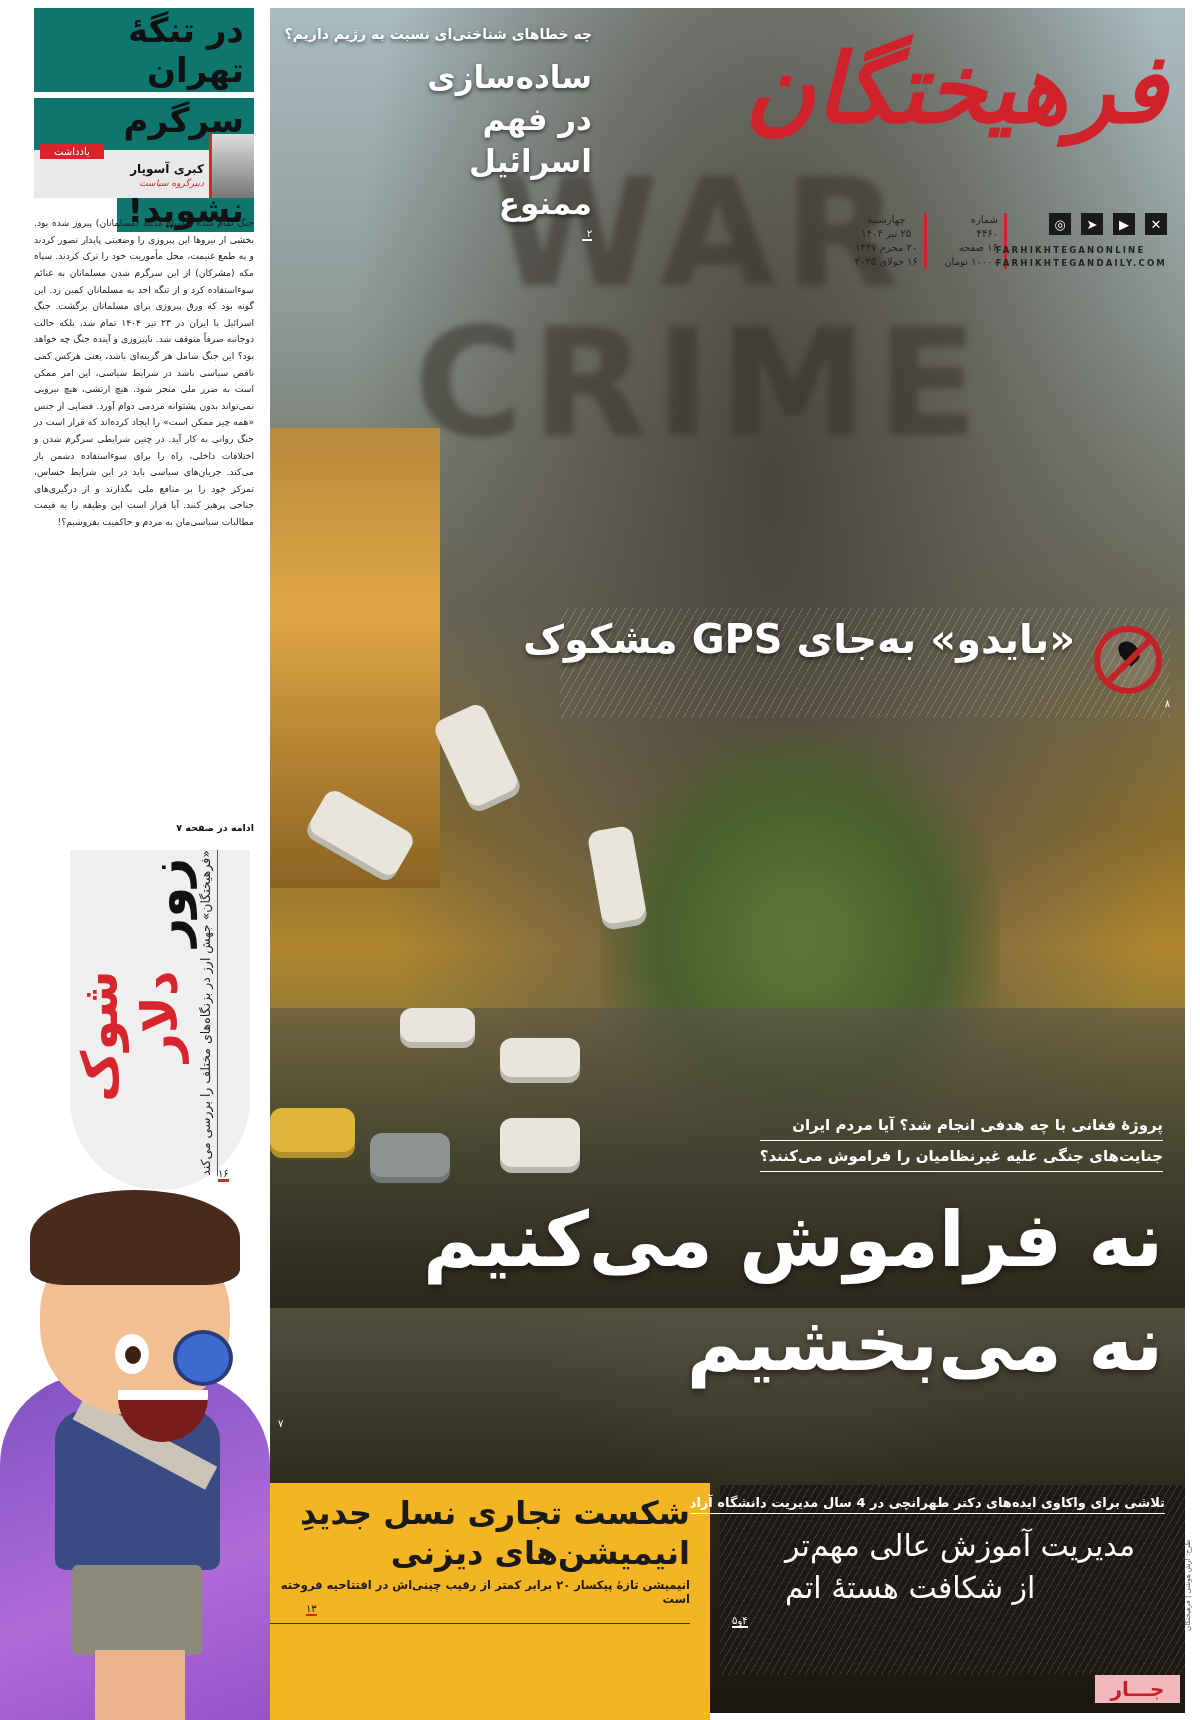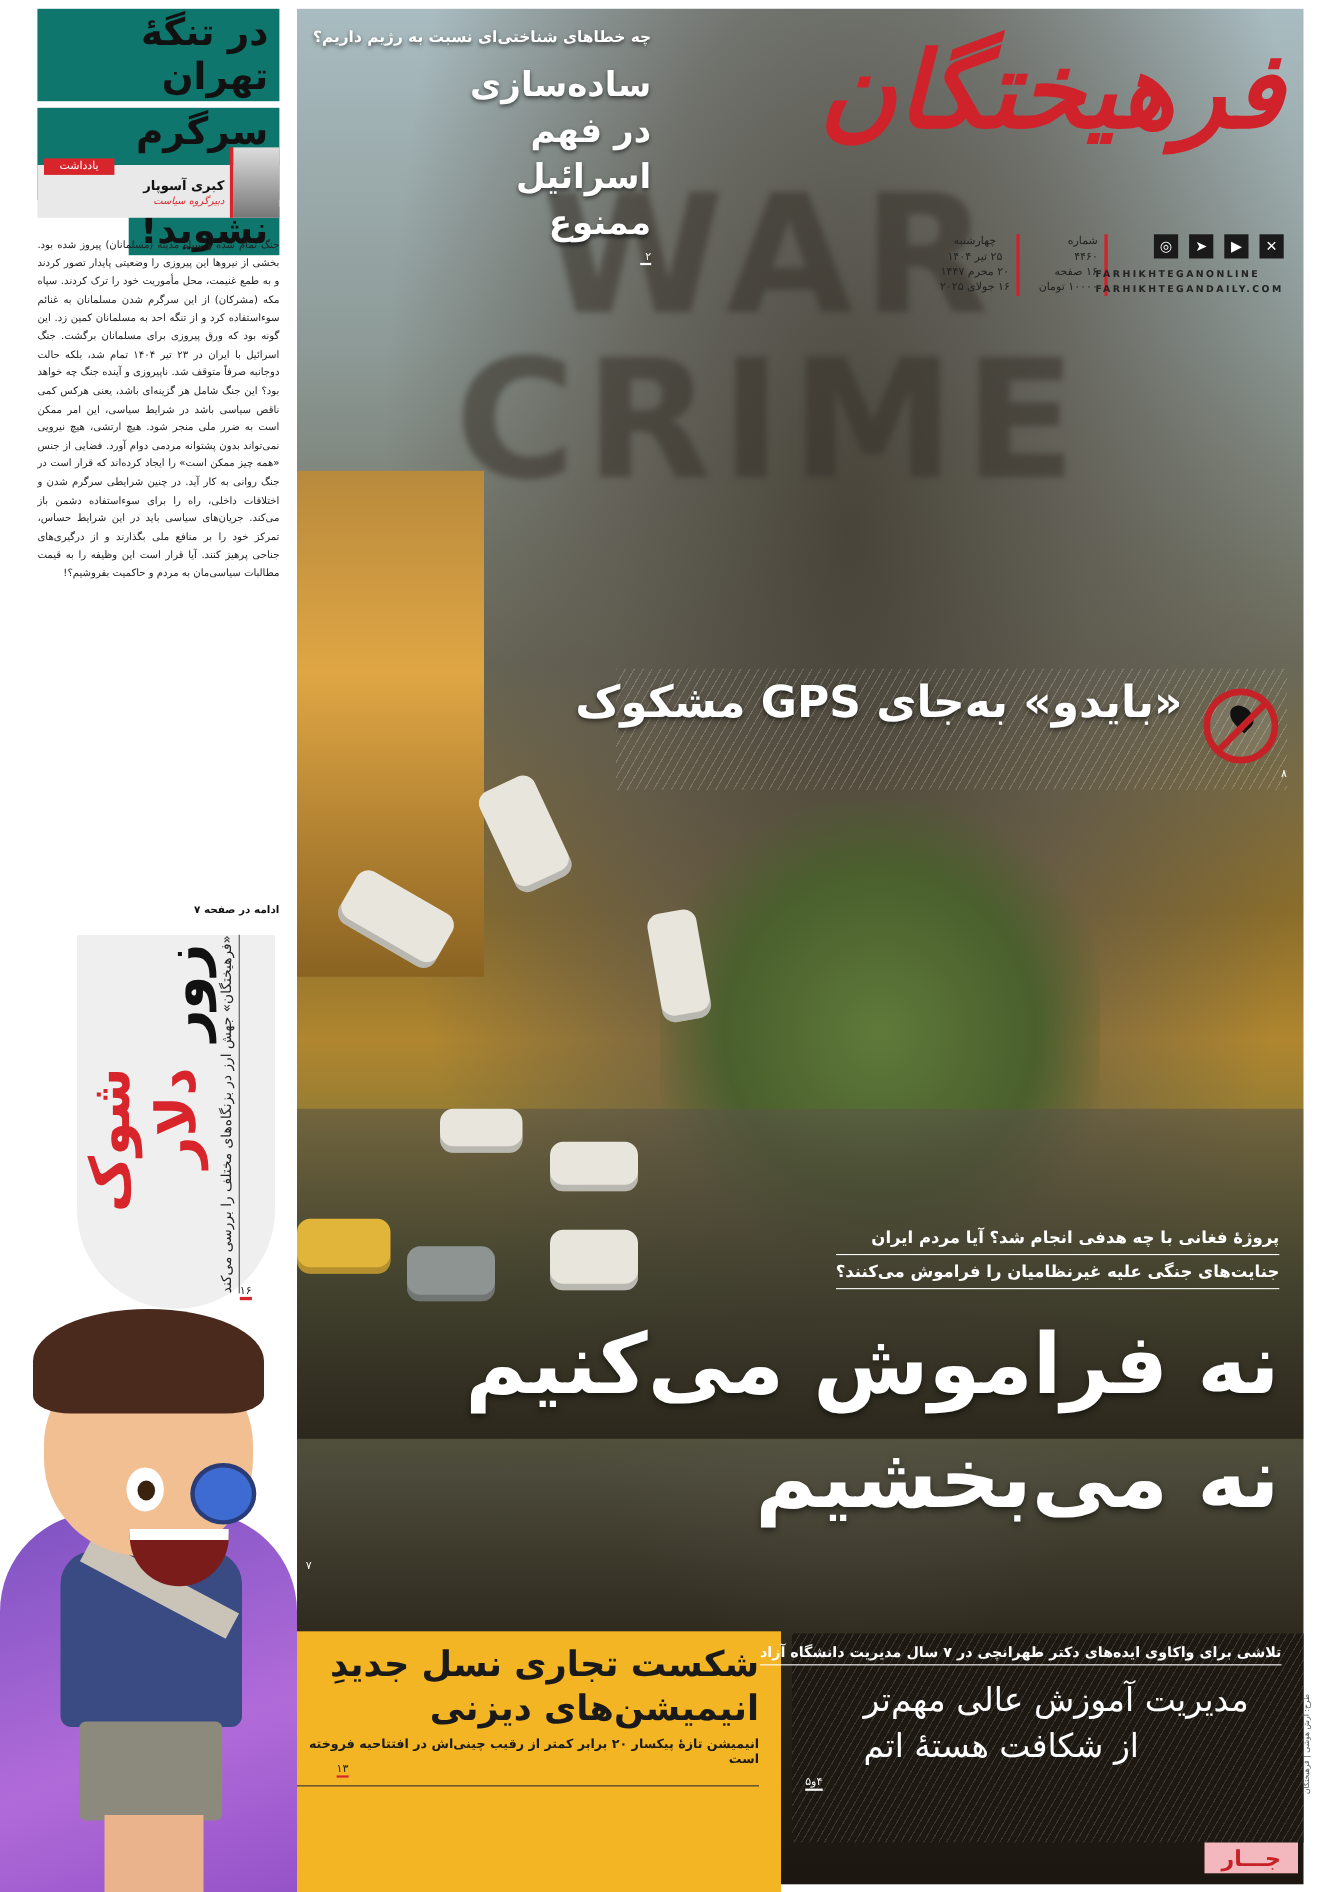--- a/index.html
+++ b/index.html
@@ -44,21 +44,21 @@
     background:
       radial-gradient(ellipse at 55% 28%, rgba(70,65,55,0.95) 0%, rgba(90,85,75,0.7) 30%, rgba(140,150,150,0) 60%),
       linear-gradient(180deg,#a9bcc1 0%,#8d9a97 18%,#6b6a59 35%,#8a6d2b 48%,#b0862f 55%,#5d6a3a 68%,#4c4a3a 78%,#2a2519 88%,#1b160f 100%); }
   .smoke-text { position:absolute; left:40px; top:150px; width:780px; font-size:150px; line-height:150px; font-weight:900; color:rgba(55,50,42,0.55); letter-spacing:8px; direction:ltr; text-align:center; filter:blur(3px); }
   .building { position:absolute; left:0; top:420px; width:170px; height:460px; background:linear-gradient(180deg,#b88a3c,#e0a644 40%,#8a6322); }
   .tree-mass { position:absolute; left:330px; top:720px; width:400px; height:420px; background:radial-gradient(ellipse,#5e7a3a 0%,#4a5f2d 50%,rgba(60,70,40,0) 75%); }
   .road { position:absolute; left:0; top:1000px; width:915px; height:300px; background:linear-gradient(180deg,rgba(90,85,70,0.6),rgba(40,35,25,0.9)); }
   .car { position:absolute; background:#e8e6dc; border-radius:12px; box-shadow:inset 0 -6px 0 rgba(0,0,0,0.2); }
 
   .masthead { position:absolute; right:18px; top:0; width:330px; height:270px; }
-  .logo { position:absolute; right:0; top:12px; font-size:96px; font-weight:900; color:#d0222b; font-family:Liberation Mono, monospace; line-height:140px; font-style:italic; }
+  .logo { position:absolute; right:0; top:12px; font-size:96px; font-weight:900; color:#d0222b; font-family:Liberation Serif, serif; line-height:140px; font-style:italic; }
   .meta { position:absolute; right:160px; top:205px; font-size:10px; line-height:14px; color:#222; border-right:3px solid #d0222b; padding-right:6px; }
   .meta2 { position:absolute; right:240px; top:205px; font-size:10px; line-height:14px; color:#222; border-right:3px solid #d0222b; padding-right:6px;text-align:center; }
   .socials { position:absolute; right:0; top:205px; display:flex; gap:10px; direction:ltr; }
   .soc { width:22px; height:22px; background:#1a1a1a; color:#fff; font-size:13px; display:flex; align-items:center; justify-content:center; }
   .handles { position:absolute; right:0; top:236px; direction:ltr; text-align:left; font-size:8.5px; letter-spacing:2.2px; font-weight:bold; color:#222; line-height:13px; }
 
   .top-story { position:absolute; left:12px; top:18px; width:310px; color:#fff; text-shadow:0 2px 4px rgba(0,0,0,0.6); }
   .top-kicker { font-size:14px; font-weight:bold; margin-bottom:14px; }
   .top-title { font-size:31px; font-weight:900; line-height:42px; width:205px; }
   .top-page { font-size:10px; margin-top:4px; border-bottom:2px solid #fff; width:10px; }
@@ -202,20 +202,20 @@
     <div class="main-page">۷</div>
   </section>
 
   <section class="animation-box">
     <div class="anim-title">شکست تجاری نسل جدیدِ انیمیشن‌های دیزنی</div>
     <div class="anim-dek">انیمیشن تازهٔ پیکسار ۲۰ برابر کمتر از رقیب چینی‌اش در افتتاحیه فروخته است</div>
     <div class="anim-page">۱۳</div>
   </section>
 
   <section class="uni-box">
-    <div class="uni-kicker">تلاشی برای واکاوی ایده‌های دکتر طهرانچی در ۷ سال مدیریت دانشگاه آزاد</div>
+    <div class="uni-kicker">تلاشی برای واکاوی ایده‌های دکتر طهرانچی در 4 سال مدیریت دانشگاه آزاد</div>
     <div class="uni-title">مدیریت آموزش عالی مهم‌تر از شکافت هستهٔ اتم</div>
     <div class="uni-page">۴و۵</div>
   </section>
 
   <div class="credit-strip">طرح: آرش هوشی | فرهیختگان</div>
   <div class="jar-logo">جـــار</div>
 </div>
 
 </body></html>

